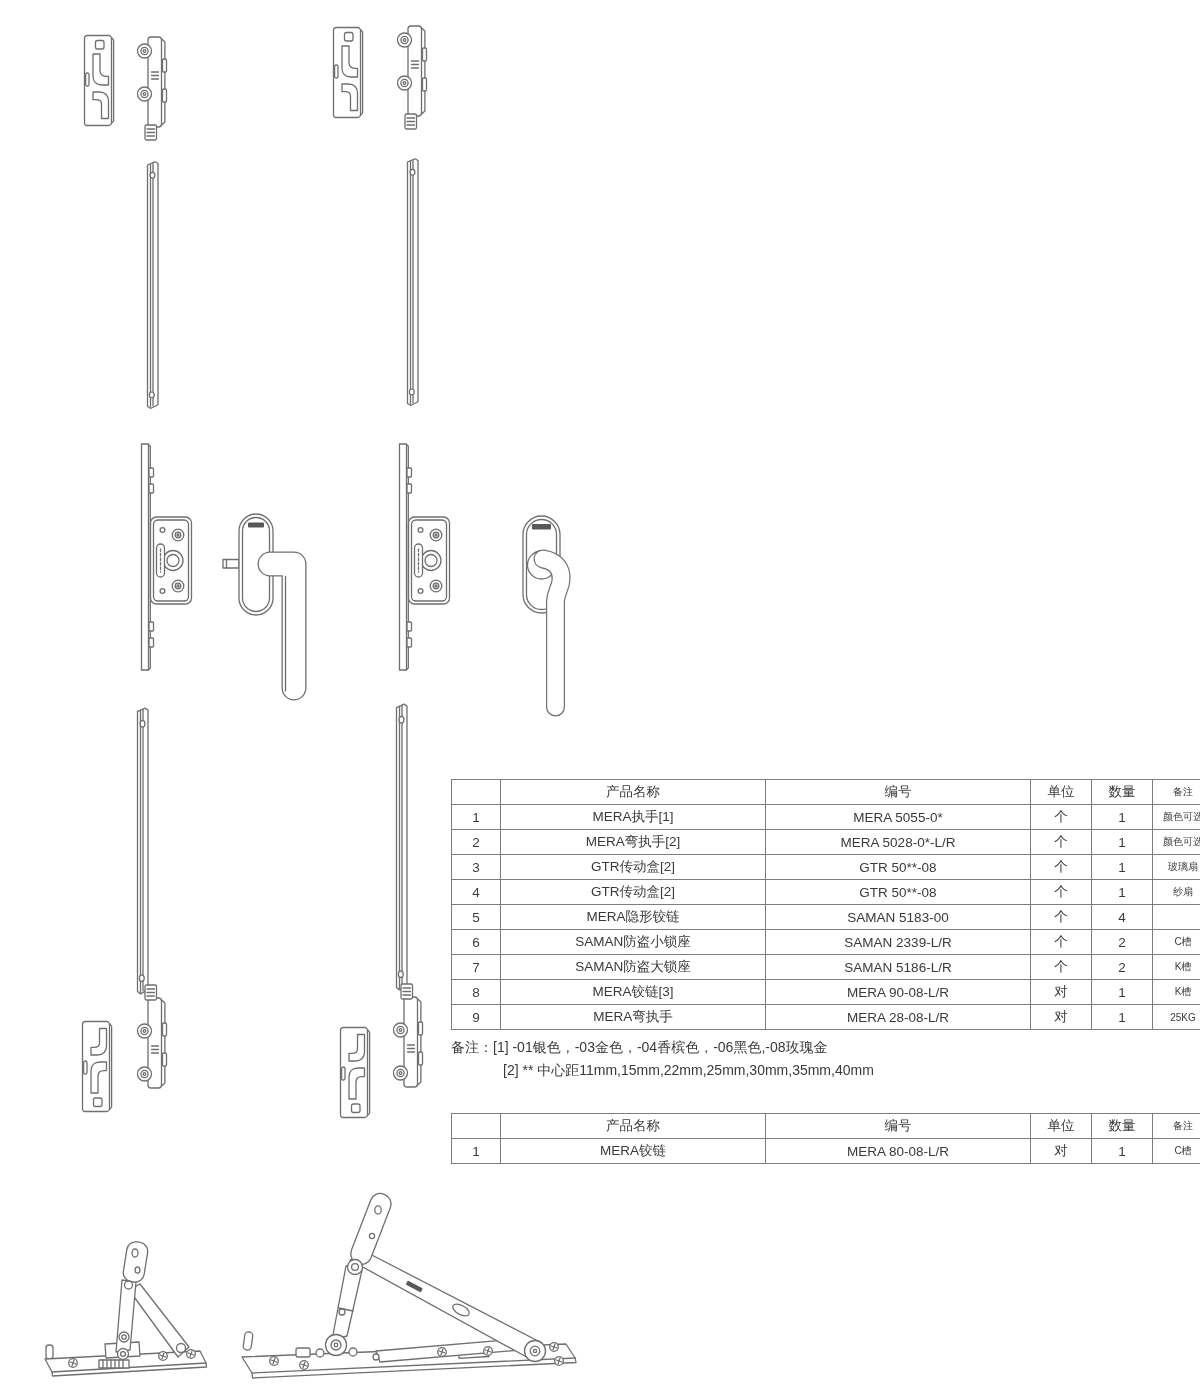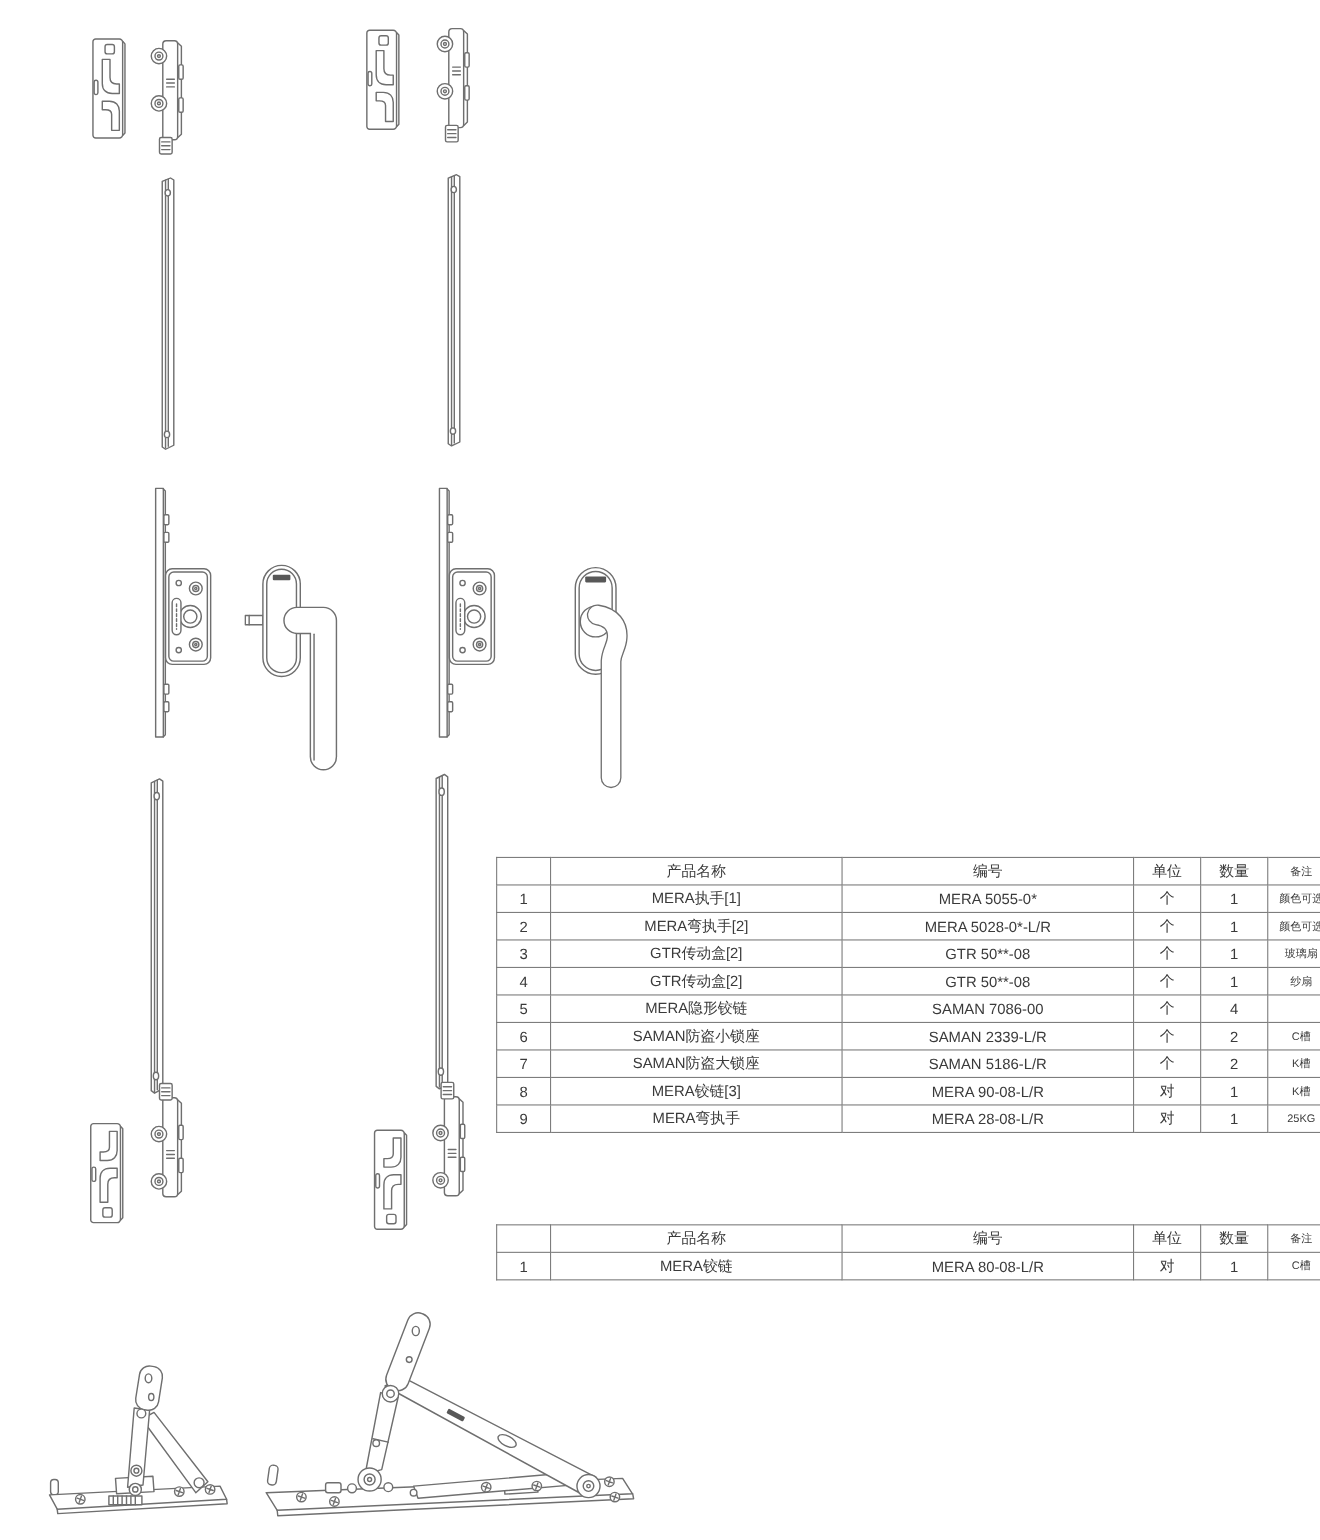--- a/index.html
+++ b/index.html
@@ -292,21 +292,21 @@
           <td>4</td>
           <td>GTR传动盒[2]</td>
           <td>GTR 50**-08</td>
           <td>个</td>
           <td>1</td>
           <td class="remark">纱扇</td>
         </tr>
         <tr>
           <td>5</td>
           <td>MERA隐形铰链</td>
-          <td>SAMAN 7086-00</td>
+          <td>SAMAN 5183-00</td>
           <td>个</td>
           <td>4</td>
           <td class="remark"></td>
         </tr>
         <tr>
           <td>6</td>
           <td>SAMAN防盗小锁座</td>
           <td>SAMAN 2339-L/R</td>
           <td>个</td>
           <td>2</td>
@@ -332,20 +332,24 @@
           <td>9</td>
           <td>MERA弯执手</td>
           <td>MERA 28-08-L/R</td>
           <td>对</td>
           <td>1</td>
           <td class="remark">25KG</td>
         </tr>
       </tbody>
     </table>
 
+  <div class="notes">
+    <span class="l1">备注：[1] -01银色，-03金色，-04香槟色，-06黑色,-08玫瑰金</span>
+    <span class="l2">[2] ** 中心距11mm,15mm,22mm,25mm,30mm,35mm,40mm</span>
+  </div>
 
   <div class="opt-label">[3]选配铰链</div>
 
   <table id="optional-table" class="parts">
     <colgroup>
       <col style="width:49px">
         <col style="width:265px">
         <col style="width:265px">
       <col style="width:61px">
         <col style="width:61px">

